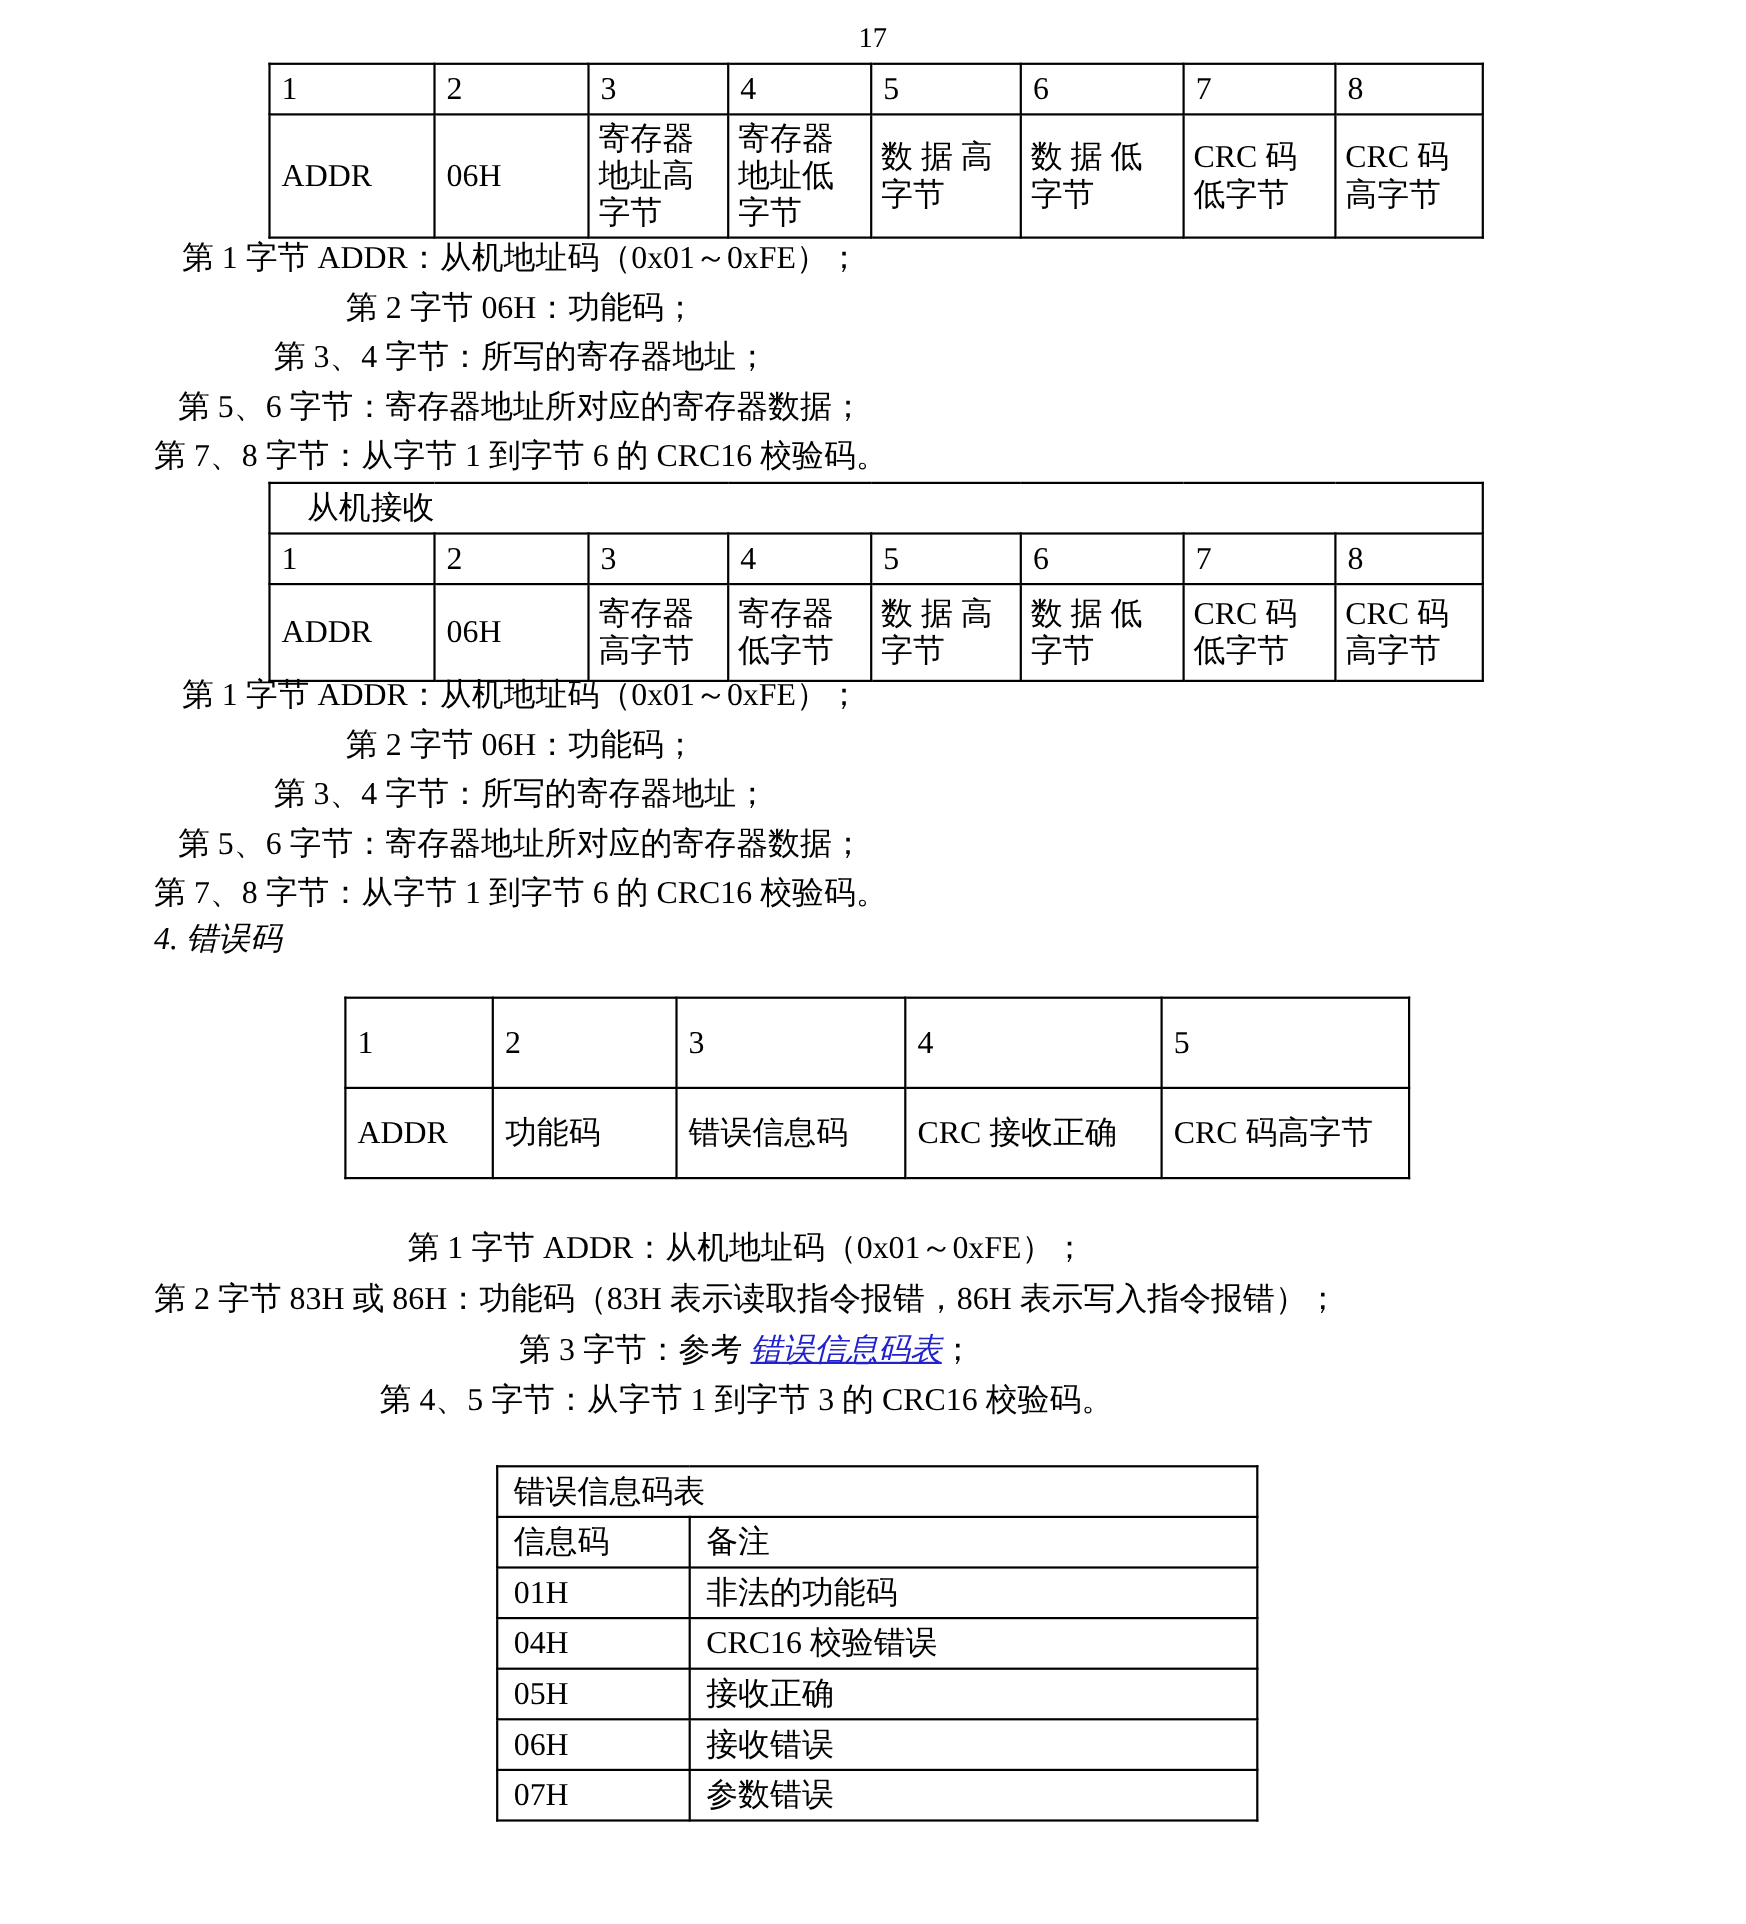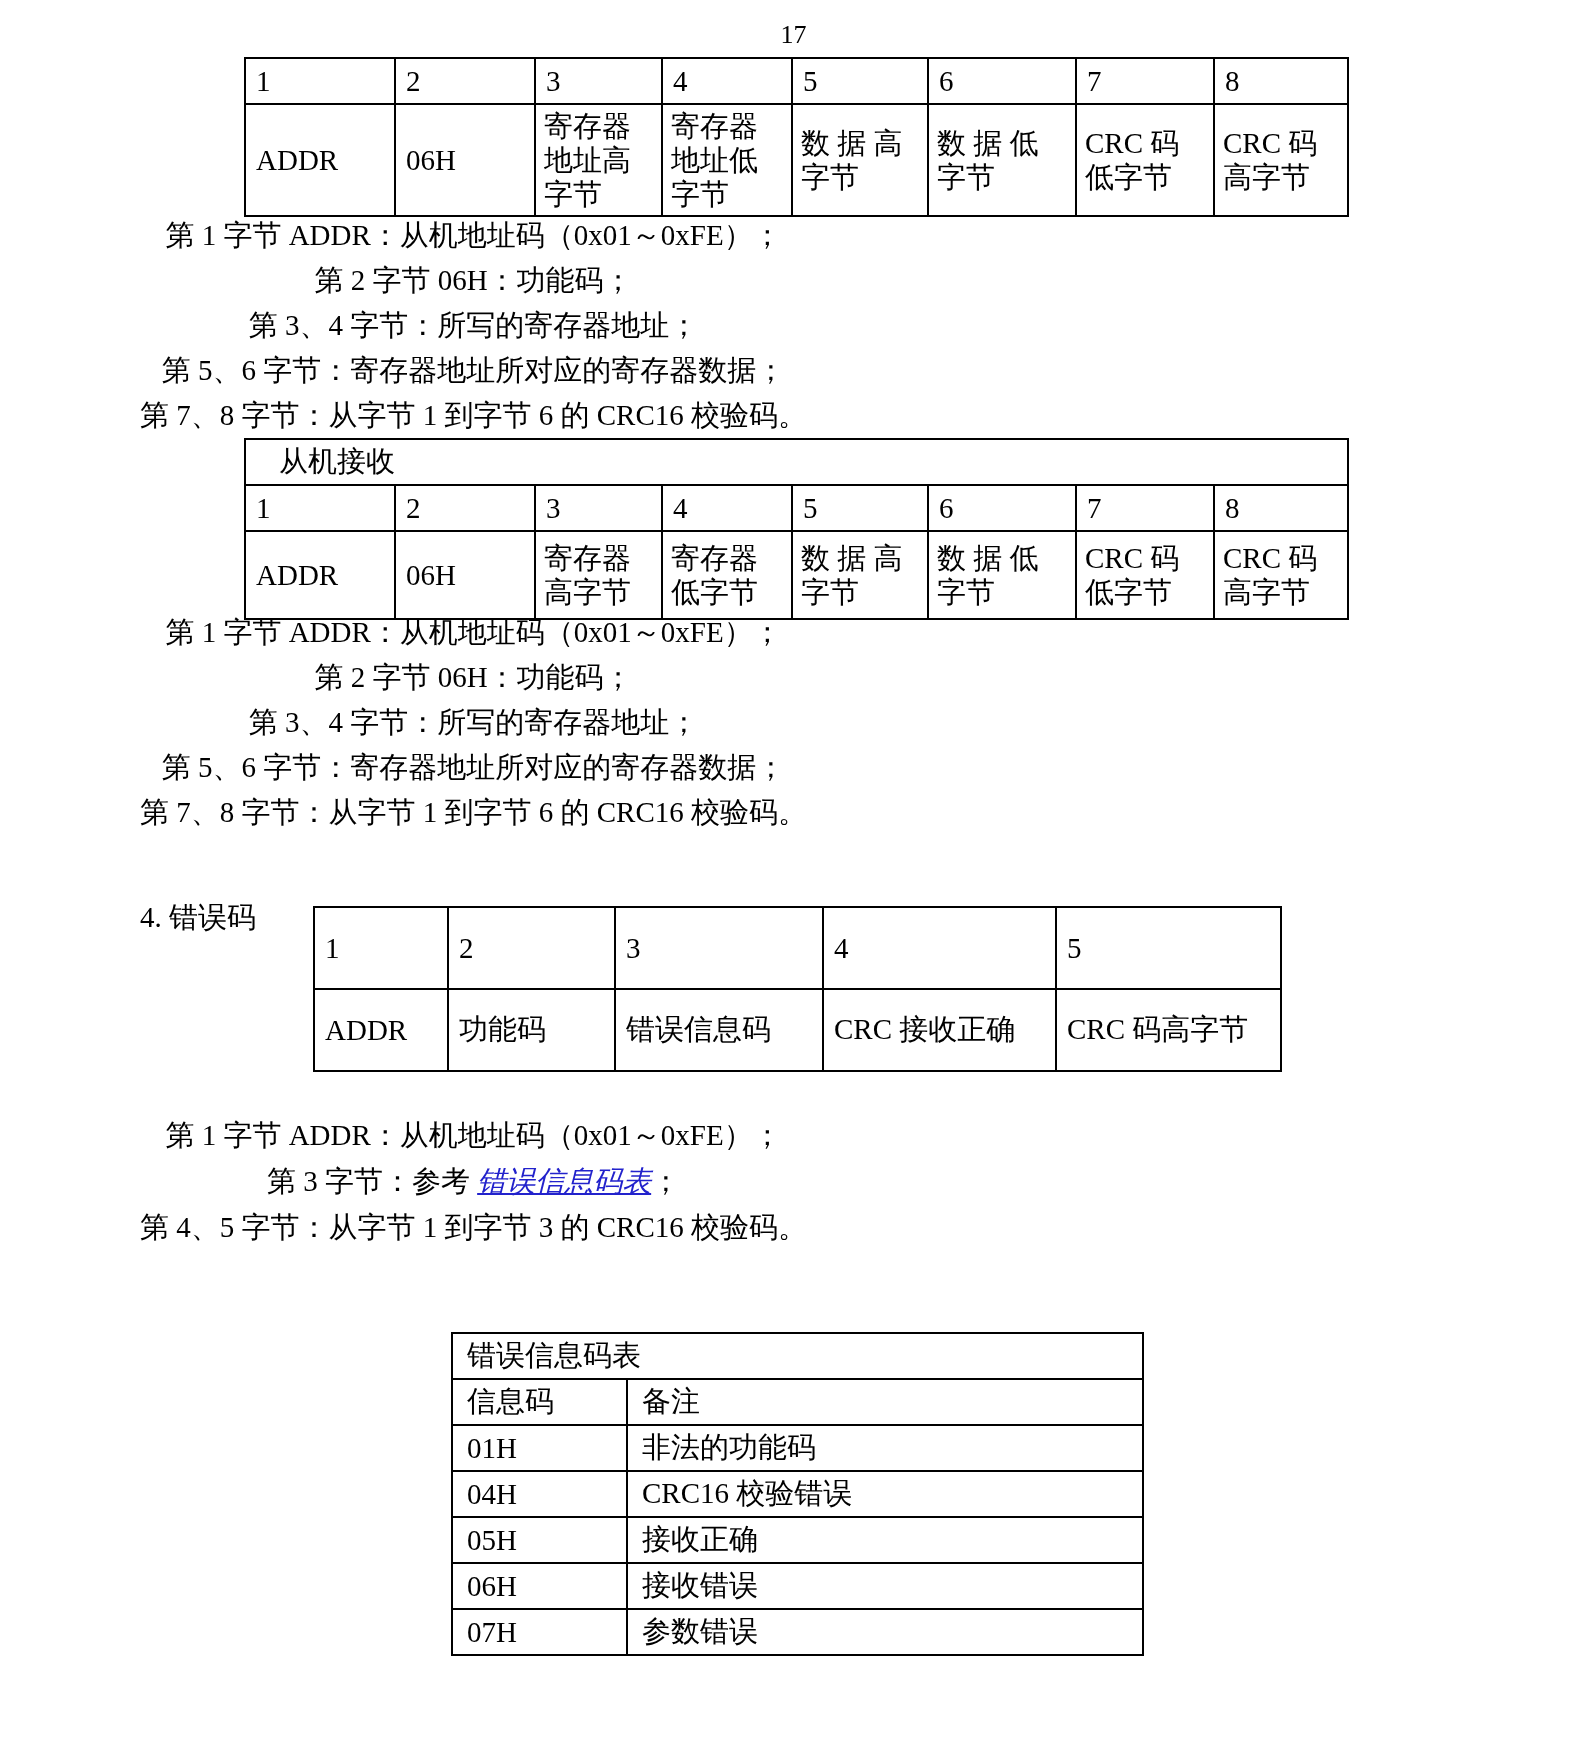--- a/index.html
+++ b/index.html
@@ -133,21 +133,21 @@
   </table>
 
 <div class="abs textblock" style="left:140px; top:610px;">
   <div class="line">第 1 字节 ADDR：从机地址码（0x01～0xFE）；</div>
   <div class="line">第 2 字节 06H：功能码；</div>
   <div class="line">第 3、4 字节：所写的寄存器地址；</div>
   <div class="line">第 5、6 字节：寄存器地址所对应的寄存器数据；</div>
   <div class="line">第 7、8 字节：从字节 1 到字节 6 的 CRC16 校验码。</div>
 </div>
 
-<div class="abs heading" style="left:140px; top:895px;">4. 错误码</div>
+<div class="abs heading" style="left:140px; top:832px;font-style:italic;">4. 错误码</div>
 
 <table class="abs t3" style="left:313px; top:906px; width:967px;">
   <colgroup>
     <col style="width:134px">
       <col style="width:167px">
       <col style="width:208px">
       <col style="width:233px">
       <col style="width:225px">
   </colgroup>
   <tbody>
@@ -163,20 +163,21 @@
     <td class="body-row">功能码</td>
     <td class="body-row">错误信息码</td>
     <td class="body-row">CRC 接收正确</td>
     <td class="body-row">CRC 码高字节</td>
   </tr>
 </tbody>
   </table>
 
 <div class="abs textblock tb3" style="left:140px; top:1112px;">
   <div class="line">第 1 字节 ADDR：从机地址码（0x01～0xFE）；</div>
+  <div class="line">第 2 字节 83H 或 86H：功能码（83H 表示读取指令报错，86H 表示写入指令报错）；</div>
   <div class="line">
     <span>第 3 字节：参考 </span><a class="doclink" id="err-link" style="color: rgb(34, 34, 204);">错误信息码表</a><span>；</span>
   </div>
   <div class="line">第 4、5 字节：从字节 1 到字节 3 的 CRC16 校验码。</div>
 </div>
 
 <table class="abs terr" style="left:451px; top:1332px; width:691px;">
   <colgroup>
     <col style="width:175px">
       <col style="width:516px">

